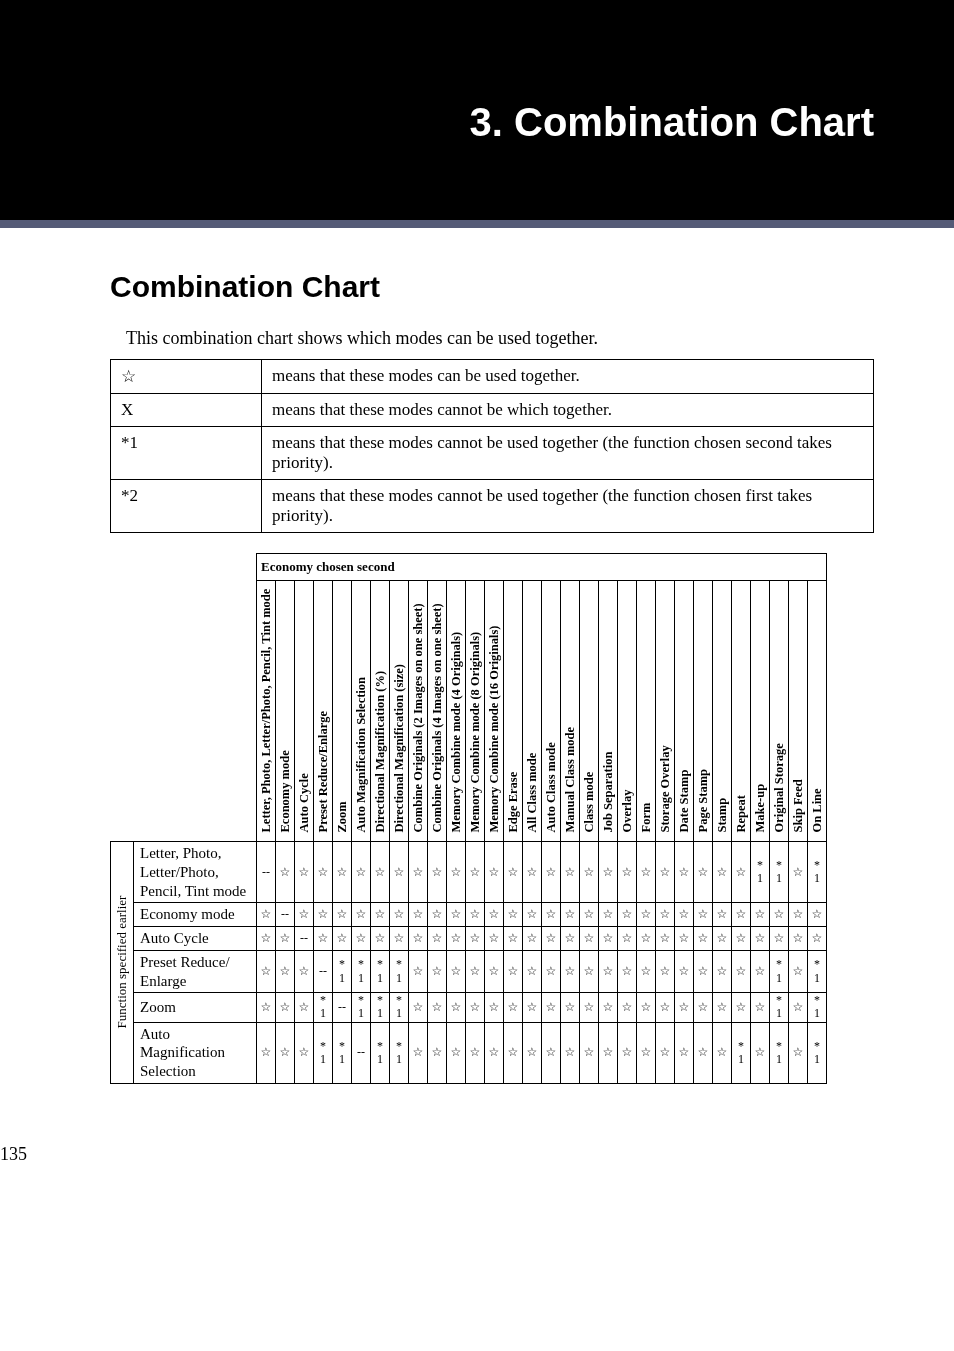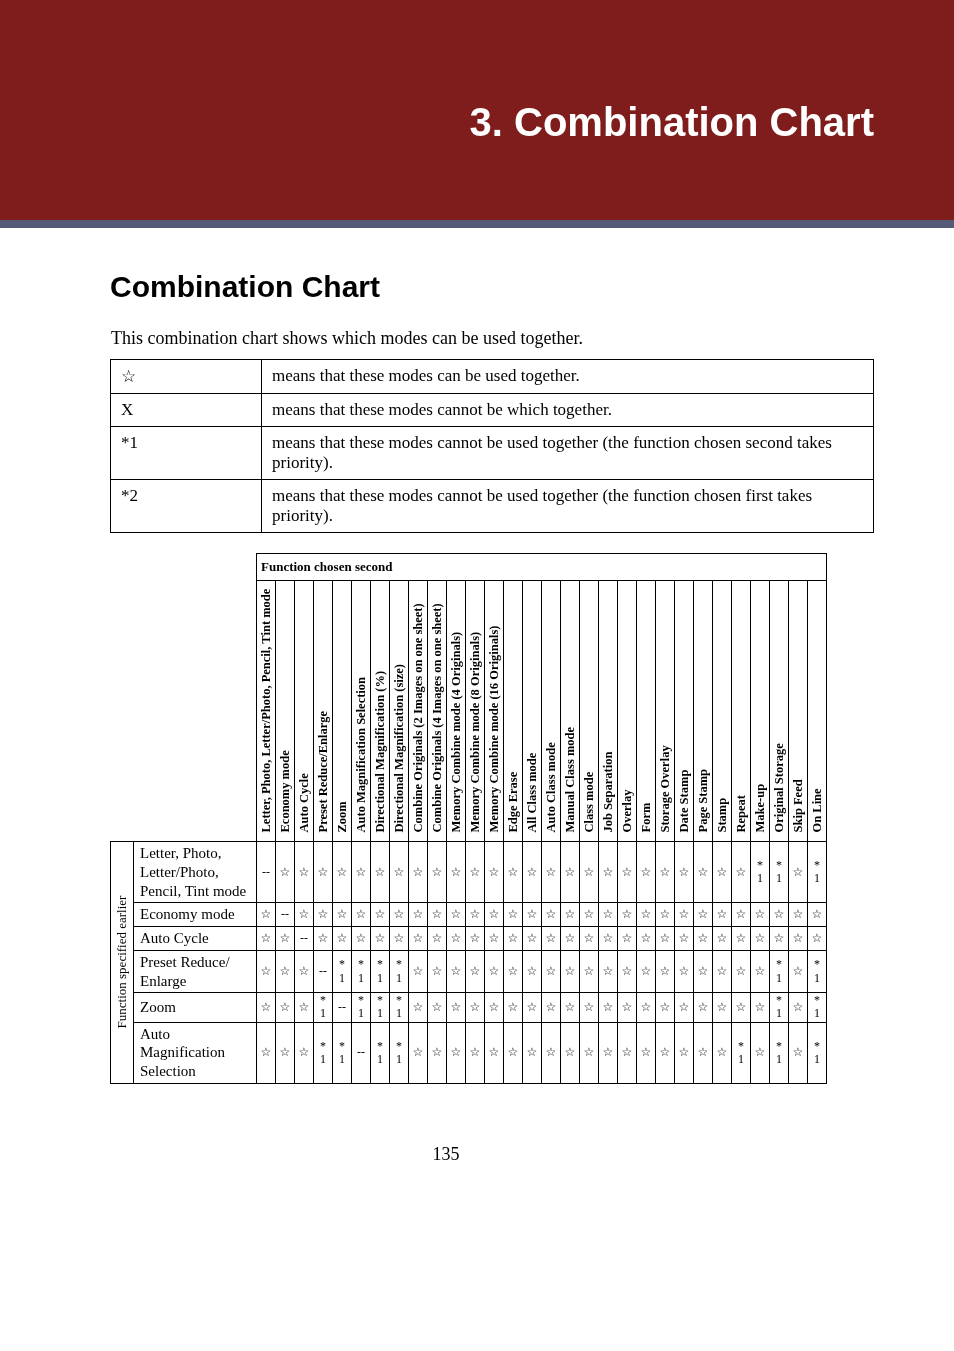--- a/index.html
+++ b/index.html
@@ -4,21 +4,21 @@
 <style>
   body {
     margin: 0;
     padding: 0;
     font-family: "Times New Roman", serif;
     background: #fff;
     width: 954px;
     color: #000;
   }
   .header-band {
-    background: #7f1d1d;
+    background: #000000;
     height: 220px;
     position: relative;
     margin-bottom: 50px;
   }
   .header-band::after {
     content: "";
     position: absolute;
     left: 0;
     right: 0;
     bottom: -8px;
@@ -38,21 +38,21 @@
     padding: 0 80px 40px 110px;
   }
   h2.section {
     font-family: Arial, Helvetica, sans-serif;
     font-weight: bold;
     font-size: 30px;
     margin: 16px 0 24px 0;
   }
   p.intro {
     font-size: 18px;
-    margin: 0 0 10px 1px;
+    margin: 0 0 10px 16px;
   }
   table.legend {
     border-collapse: collapse;
     width: 100%;
     font-size: 17px;
     margin-bottom: 20px;
   }
   table.legend td {
     border: 1px solid #000;
     padding: 6px 10px;
@@ -135,23 +135,23 @@
     transform-origin: center;
   }
   table.combo td.cell {
     width: 18px;
     height: 18px;
     font-size: 12px;
     line-height: 1.1;
     padding: 1px 0;
   }
   .page-num {
-    text-align: center;
+    text-align: left;
     font-size: 18px;
-    padding: 20px 70px 30px 8px;
+    padding: 20px 70px 30px 0;
   }
 </style>
 </head>
 <body>
 
 <div class="header-band">
   <div class="chapter-title">3. Combination Chart</div>
 </div>
 
 <div class="content">
@@ -177,21 +177,21 @@
           <td>means that these modes cannot be used together (the function chosen first takes priority).</td>
         </tr>
       </tbody>
   </table>
 
   <div class="combo-wrap">
     <table class="combo">
       <thead>
         <tr>
           <th class="corner-blank" colspan="2" rowspan="2"></th>
-          <th class="top-header" id="top-header" colspan="30">Function chosen second</th>
+          <th class="top-header" id="top-header" colspan="30">Economy chosen second</th>
         </tr>
         <tr id="col-head-row">
             <th class="col-head">
               <div class="rot">
                 <span>Letter, Photo, Letter/Photo, Pencil, Tint mode</span>
               </div>
             </th>
             <th class="col-head">
               <div class="rot">
                 <span>Economy mode</span>

